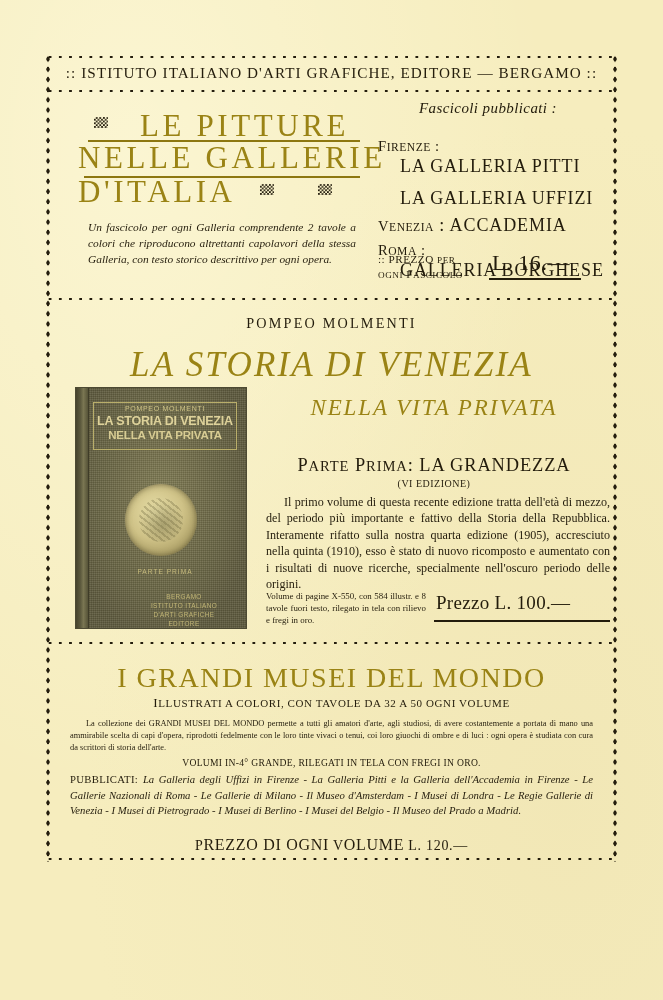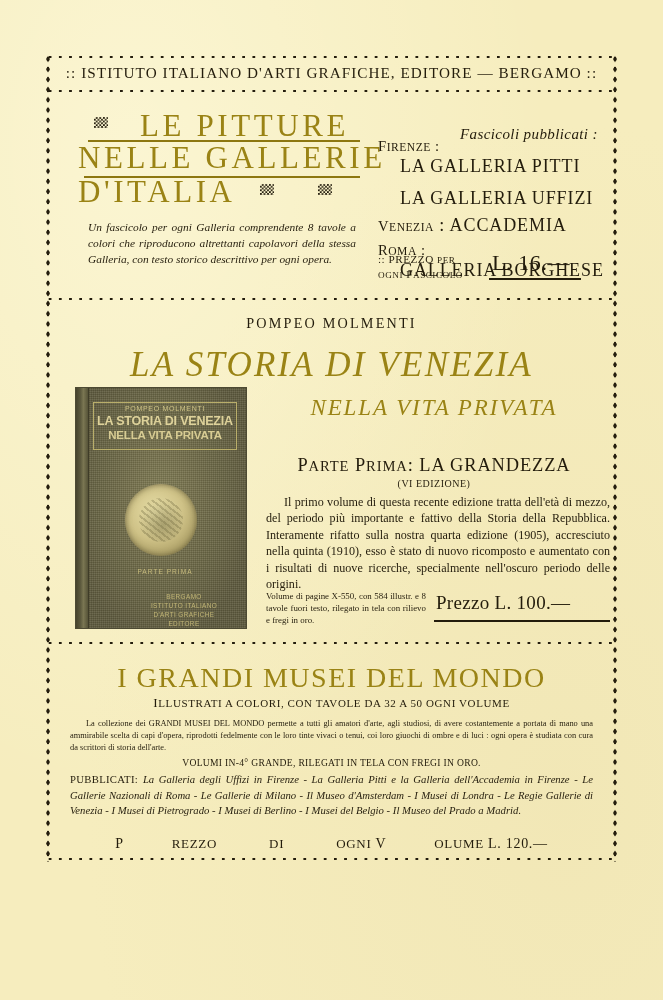--- a/index.html
+++ b/index.html
@@ -320,21 +320,21 @@
   .s3-pub .lbl {
     font-style: normal;
     letter-spacing: .3px;
   }
   .s3-prezzo {
     font-family: "Liberation Serif", serif;
     font-size: 14px;
     letter-spacing: .7px;
     color: #231c0c;
   }
-  .s3-prezzo .sc { font-size: 13px; margin-left: 48px; }
+  .s3-prezzo .sc { font-size: 16px; }
 </style>
 </head>
 <body>
 
 <div class="page">
 
   <div class="dots-v" style="left:45px; top:54px; height:808px;"></div>
   <div class="dots-v" style="left:612px; top:54px; height:808px;"></div>
 
   <div class="dots-h" style="left:45px; top:54px; width:573px;"></div>
@@ -357,23 +357,23 @@
     </div>
     <div class="rule-gold" style="left:6px; top:66px; width:276px;"></div>
 
     <div style="position:relative; height:32px;">
       <span class="sec1-title" style="position:absolute; left:0; top:4px;">D'ITALIA</span>
       <span class="ornament" style="position:absolute; left:182px; top:12px;"></span>
       <span class="ornament" style="position:absolute; left:240px; top:12px;"></span>
     </div>
   </div>
 
-  <div class="blk desc-it" style="left:88px; top:219px; width:268px;">Un fascicolo per ogni Galleria comprendente 8 tavole a colori che riproducono altrettanti capolavori della stessa Galleria, con testo storico descrittivo per ogni opera.</div>
-
-  <div class="blk ctr fasc-head" style="left:378px; top:126px; width:220px;text-align:right;">Fascicoli pubblicati :</div>
+  <div class="blk desc-it" style="left:88px; top:219px; width:268px;">Un fascicolo per ogni Galleria comprendente 2 tavole a colori che riproducono altrettanti capolavori della stessa Galleria, con testo storico descrittivo per ogni opera.</div>
+
+  <div class="blk ctr fasc-head" style="left:378px; top:100px; width:220px;">Fascicoli pubblicati :</div>
 
   <div class="blk" style="left:378px; top:138px; width:230px;">
 
     <div class="city" style="margin-top:0;">
       <span>F</span><span class="sc">IRENZE</span><span> :</span>
     </div>
     <div class="gallery" style="margin-left:22px; margin-top:1px;">LA GALLERIA PITTI</div>
     <div class="gallery" style="margin-left:22px; margin-top:11px;">LA GALLERIA UFFIZI</div>
 
     <div class="city" style="margin-top:6px;">

